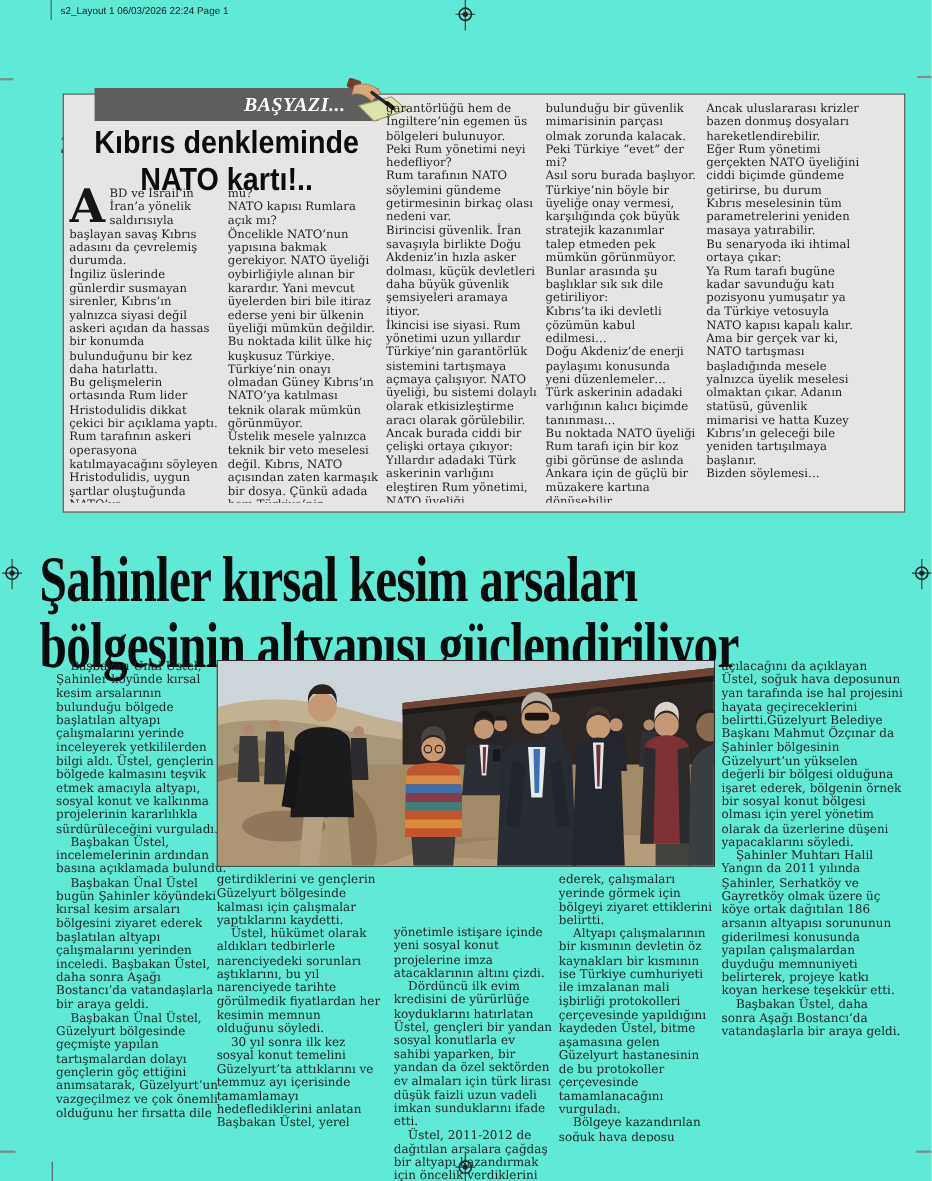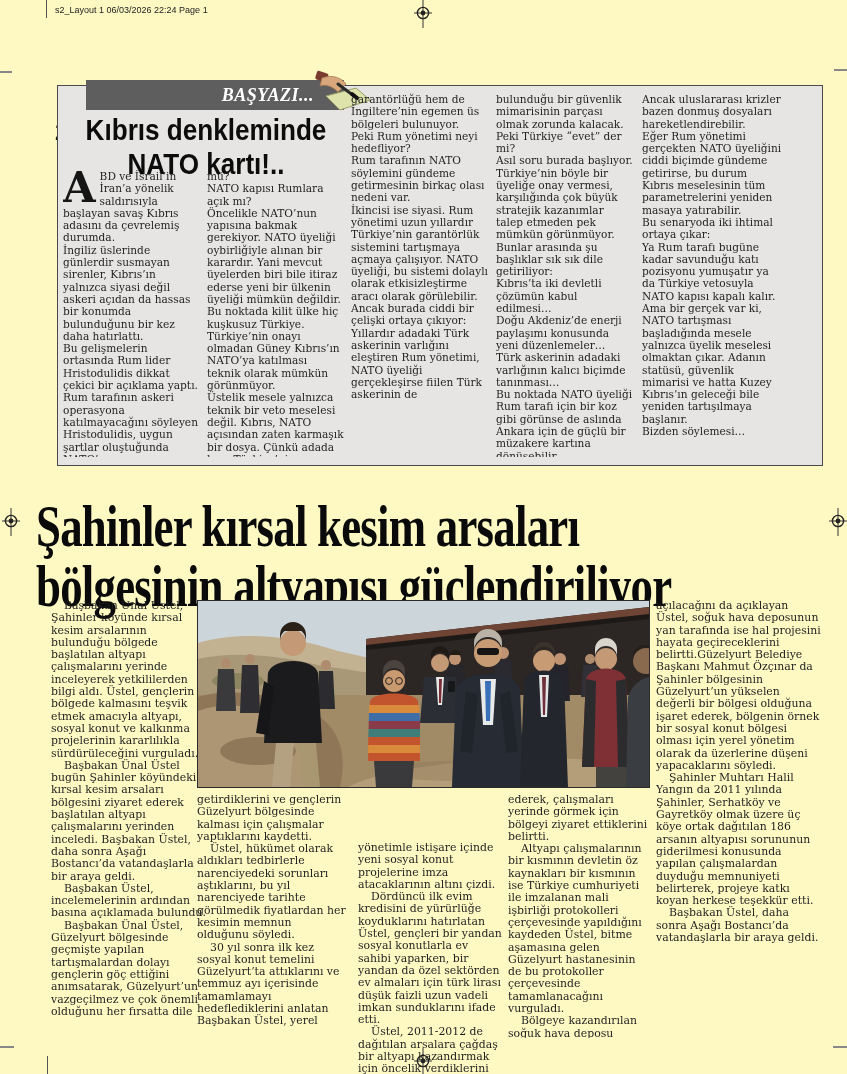--- a/index.html
+++ b/index.html
@@ -1,16 +1,16 @@
 <!DOCTYPE html>
 <html><head>
 <meta charset="utf-8">
 <style>
   html,body{margin:0;padding:0;background:#e9e9e7;}
-  #page{position:relative;width:847px;height:1074px;background:#fef9c3;overflow:hidden;
+  #page{position:relative;width:847px;height:1074px;background:#5eead4;overflow:hidden;
         font-family:"DejaVu Serif",serif;color:#1f1f1f;}
   
   .print-line{position:absolute;left:55px;top:5px;font-family:"Liberation Sans",sans-serif;
               font-size:9px;color:#222;}
   .vline{position:absolute;background:#555;}
   .hdash{position:absolute;background:#888;}
   .regmark{position:absolute;width:20px;height:28px;}
   
   .masthead{position:absolute;left:55px;right:52px;top:118px;height:34px;}
   .pageno{position:absolute;left:0;top:0;font-family:"Liberation Sans",sans-serif;
@@ -137,20 +137,21 @@
           <p>NATO kapısı Rumlara açık mı?</p>
           <p>Öncelikle NATO’nun yapısına bakmak gerekiyor. NATO üyeliği oybirliğiyle alınan bir karardır. Yani mevcut üyelerden biri bile itiraz ederse yeni bir ülkenin üyeliği mümkün değildir.</p>
           <p>Bu noktada kilit ülke hiç kuşkusuz Türkiye.</p>
           <p>Türkiye’nin onayı olmadan Güney Kıbrıs’ın NATO’ya katılması teknik olarak mümkün görünmüyor.</p>
           <p>Üstelik mesele yalnızca teknik bir veto meselesi değil. Kıbrıs, NATO açısından zaten karmaşık bir dosya. Çünkü adada hem Türkiye’nin</p>
         </div>
       <div class="ed-col ed-col-3">
           <p>garantörlüğü hem de İngiltere’nin egemen üs bölgeleri bulunuyor.</p>
           <p>Peki Rum yönetimi neyi hedefliyor?</p>
           <p>Rum tarafının NATO söylemini gündeme getirmesinin birkaç olası nedeni var.</p>
+          <p>Birincisi güvenlik. İran savaşıyla birlikte Doğu Akdeniz’in hızla asker dolması, küçük devletleri daha büyük güvenlik şemsiyeleri aramaya itiyor.</p>
           <p>İkincisi ise siyasi. Rum yönetimi uzun yıllardır Türkiye’nin garantörlük sistemini tartışmaya açmaya çalışıyor. NATO üyeliği, bu sistemi dolaylı olarak etkisizleştirme aracı olarak görülebilir.</p>
           <p>Ancak burada ciddi bir çelişki ortaya çıkıyor: Yıllardır adadaki Türk askerinin varlığını eleştiren Rum yönetimi, NATO üyeliği gerçekleşirse fiilen Türk askerinin de</p>
         </div>
       <div class="ed-col ed-col-4">
           <p>bulunduğu bir güvenlik mimarisinin parçası olmak zorunda kalacak.</p>
           <p>Peki Türkiye “evet” der mi?</p>
           <p>Asıl soru burada başlıyor.</p>
           <p>Türkiye’nin böyle bir üyeliğe onay vermesi, karşılığında çok büyük stratejik kazanımlar talep etmeden pek mümkün görünmüyor. Bunlar arasında şu başlıklar sık sık dile getiriliyor:</p>
           <p>Kıbrıs’ta iki devletli çözümün kabul edilmesi…</p>
           <p>Doğu Akdeniz’de enerji paylaşımı konusunda yeni düzenlemeler…</p>
@@ -169,22 +170,22 @@
   </div>
 
   <div class="main-head">
     <div class="hl">Şahinler kırsal kesim arsaları</div>
     <div class="hl">bölgesinin altyapısı güçlendiriliyor</div>
   </div>
 
   <div class="ma">
     <div class="ma-col ma-col-1">
         <p>Başbakan Ünal Üstel, Şahinler köyünde kırsal kesim arsalarının bulunduğu bölgede başlatılan altyapı çalışmalarını yerinde inceleyerek yetkililerden bilgi aldı. Üstel, gençlerin bölgede kalmasını teşvik etmek amacıyla altyapı, sosyal konut ve kalkınma projelerinin kararlılıkla sürdürüleceğini vurguladı.</p>
+        <p>Başbakan Üstel, incelemelerinin ardından basına açıklamada bulundu.</p>
         <p>Başbakan Ünal Üstel bugün Şahinler köyündeki kırsal kesim arsaları bölgesini ziyaret ederek başlatılan altyapı çalışmalarını yerinden inceledi. Başbakan Üstel, daha sonra Aşağı Bostancı’da vatandaşlarla bir araya geldi.</p>
-        <p>Başbakan Üstel, incelemelerinin ardından basına açıklamada bulundu.</p>
         <p>Başbakan Ünal Üstel, Güzelyurt bölgesinde geçmişte yapılan tartışmalardan dolayı gençlerin göç ettiğini anımsatarak, Güzelyurt’un vazgeçilmez ve çok önemli olduğunu her fırsatta dile</p>
       </div>
 
     <div class="photo">
       <svg width="451" height="186" viewBox="0 0 451 186" preserveAspectRatio="none">
         <rect x="0" y="0" width="451" height="186" fill="#ccd5d9"></rect>
         <g>
           <path d="M0 42 C40 30 90 34 140 50 L185 60 L185 96 L0 96 Z" fill="#c3b292"></path>
           <path d="M0 58 C35 50 80 54 120 64 L185 74 L185 96 L0 96 Z" fill="#a99877"></path>
           <ellipse cx="40" cy="80" rx="26" ry="8" fill="#8d8560"></ellipse>

